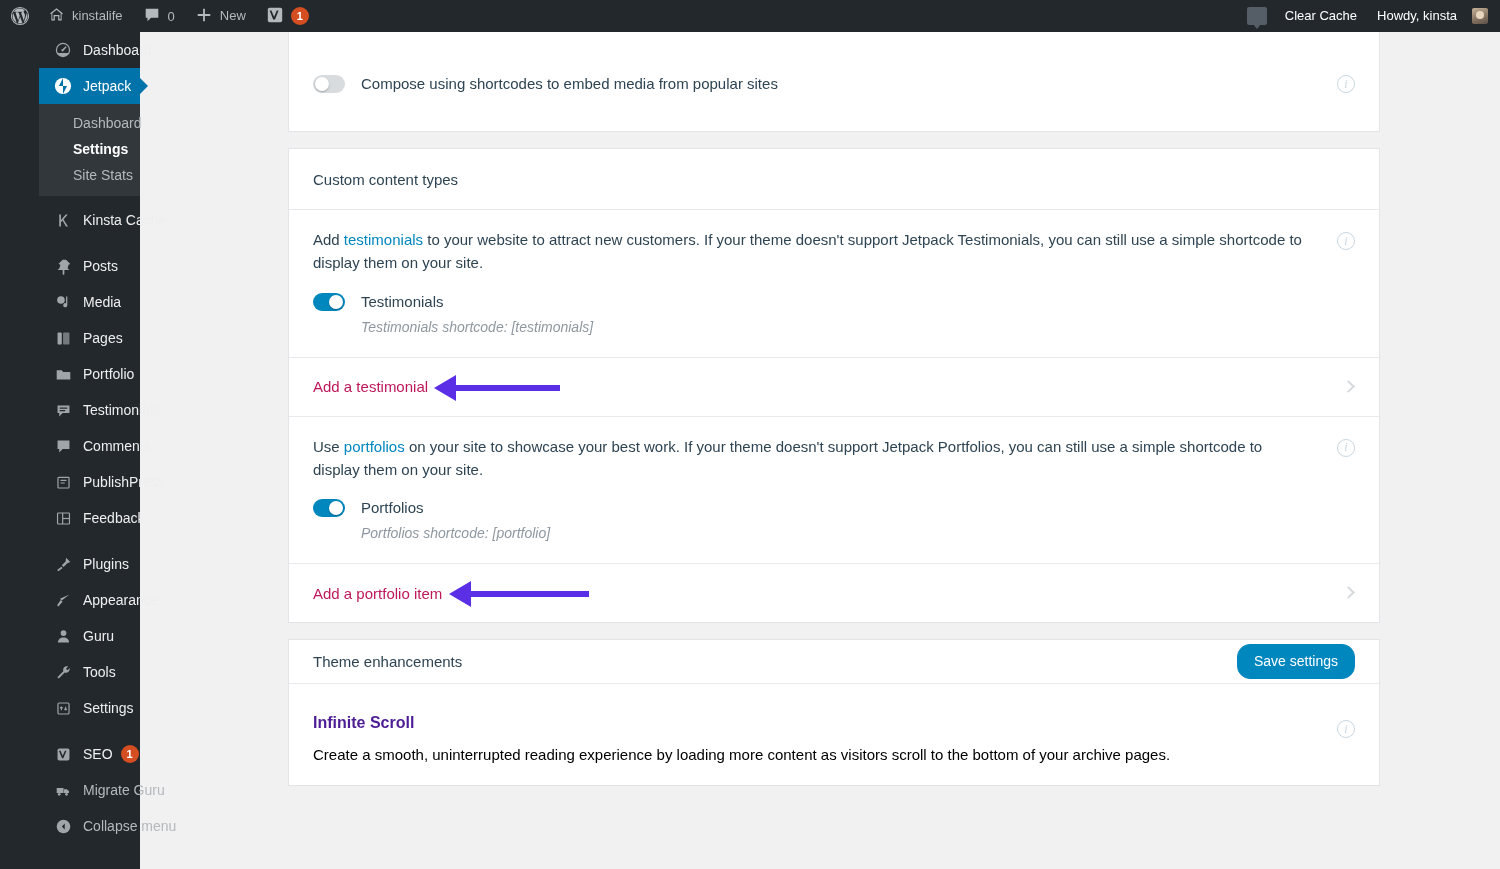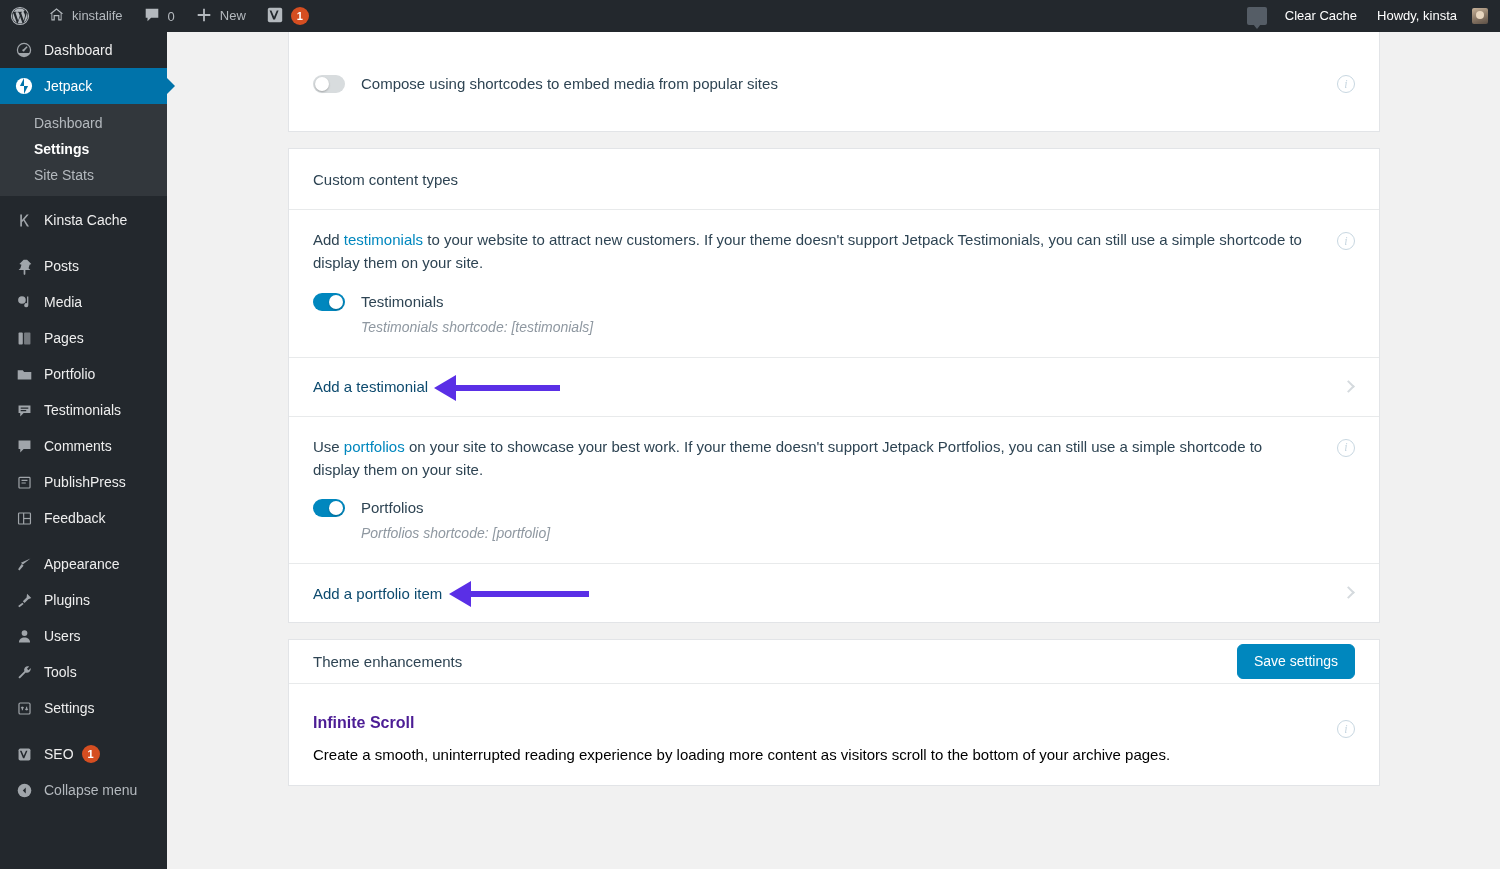--- a/index.html
+++ b/index.html
@@ -53,25 +53,26 @@
   }
   .ab-commenticon::after {
     content:""; position:absolute; left:6px; bottom:-4px;
     border-left:4px solid transparent; border-right:4px solid transparent;
     border-top:5px solid #555d66;
   }
 
   
   #sidebar {
     position: absolute; top: 32px; left: 0;
-    width: 167px; height: 837px;
+    width: 140px; height: 837px;
     background: #23282d;
     color: #eee;
     font-size: 14px;
     z-index: 20;
+    padding-left: 39px;
   }
   .menu-item {
     display: flex; align-items: center;
     height: 36px; padding: 0 0 0 14px;
     color: #eee; cursor: pointer; position: relative;
     white-space: nowrap;
   }
   .menu-item .mi-icon {
     width: 20px; height: 20px; margin-right: 10px;
     display: flex; align-items: center; justify-content: center;
@@ -186,21 +187,21 @@
   .shortcode {
     margin: 8px 0 4px 48px; font-size: 14px; font-style: italic; color: #8f98a1;
   }
 
   .link-row {
     display: flex; align-items: center;
     padding: 0 24px; height: 59px;
     border-top: 1px solid #e8eaeb;
     position: relative; cursor: pointer;
   }
-  .link-row .lr-label { font-size: 15px; color: #0c4a6e; }
+  .link-row .lr-label { font-size: 15px; color: #be185d; }
   .chevron-right {
     position: absolute; right: 26px; top: 50%;
     width: 9px; height: 9px; margin-top: -5px;
     border-right: 2px solid #d5dade; border-top: 2px solid #d5dade;
     transform: rotate(45deg);
   }
 
   
   .arrow-annot {
     position: absolute; height: 26px; pointer-events: none;
@@ -212,21 +213,21 @@
   .arrow-annot .head {
     position: absolute; left: 0; top: 0;
     width: 0; height: 0;
     border-top: 13px solid transparent;
     border-bottom: 13px solid transparent;
     border-right: 22px solid #5a2fe6;
   }
 
   .btn-save {
     background: #0087be; color: #fff;
-    border: 1px solid #0087be; border-radius: 6px;
+    border: 1px solid #0087be; border-radius: 13px;
     font-size: 14px; padding: 8px 16px;
     cursor: pointer; font-family: "Liberation Sans", sans-serif;
     line-height: 1.2;
   }
 
   .section-title { font-size: 16px; font-weight: 700; color: #4c1d95; }
   .section-sub { font-size: 15px; color: #000000; margin-top: 12px; line-height: 1.5; }
 </style>
 </head>
 <body>
@@ -406,43 +407,43 @@
       </svg>
     </span>
     <span class="mi-label">Feedback</span>
   </div>
 
   <div class="menu-sep"></div>
 
   <div class="menu-item">
     <span class="mi-icon">
       <svg width="17" height="17" viewBox="0 0 20 20" fill="currentColor">
+        <path d="M13 2l5 5-3.5 1.5L10 13l-2-2 4.5-4.5L13 2zM7.5 12.5 9 14l-5 4-1.5-1.5 5-4z"></path>
+      </svg>
+    </span>
+    <span class="mi-label">Plugins</span>
+  </div>
+
+  <div class="menu-item">
+    <span class="mi-icon">
+      <svg width="17" height="17" viewBox="0 0 20 20" fill="currentColor">
         <path d="M17 3l-9 7-2.2-2.2L17 3zM6.7 9.4 8.9 11.6 4 17l-1.5-1.5L6.7 9.4z"></path>
       </svg>
     </span>
     <span class="mi-label">Appearance</span>
-  </div>
-
-  <div class="menu-item">
-    <span class="mi-icon">
-      <svg width="17" height="17" viewBox="0 0 20 20" fill="currentColor">
-        <path d="M13 2l5 5-3.5 1.5L10 13l-2-2 4.5-4.5L13 2zM7.5 12.5 9 14l-5 4-1.5-1.5 5-4z"></path>
-      </svg>
-    </span>
-    <span class="mi-label">Plugins</span>
   </div>
 
   <div class="menu-item">
     <span class="mi-icon">
       <svg width="17" height="17" viewBox="0 0 20 20" fill="currentColor">
         <circle cx="10" cy="6" r="3.4"></circle>
         <path d="M3.5 17c0-3.6 2.9-5.8 6.5-5.8s6.5 2.2 6.5 5.8H3.5z"></path>
       </svg>
     </span>
-    <span class="mi-label">Users</span>
+    <span class="mi-label">Guru</span>
   </div>
 
   <div class="menu-item">
     <span class="mi-icon">
       <svg width="17" height="17" viewBox="0 0 20 20" fill="currentColor">
         <path d="M14.7 2.6a4.5 4.5 0 0 0-4.9 6L2.8 15.6 4.4 17l7-7a4.5 4.5 0 0 0 5.9-5.2l-2.6 2.6-1.8-1.8 2.6-2.6a4.6 4.6 0 0 0-.8-.4z"></path>
       </svg>
     </span>
     <span class="mi-label">Tools</span>
   </div>
@@ -463,20 +464,30 @@
     <span class="mi-icon">
       <svg width="17" height="17" viewBox="0 0 20 20">
         <rect x="3" y="3" width="14" height="14" rx="2" fill="currentColor"></rect>
         <path d="M6.5 5.5l2.6 6 2.6-6h1.8l-3.7 8.8H8.3L4.6 5.5h1.9z" fill="#23282d"></path>
       </svg>
     </span>
     <span class="mi-label">SEO</span>
     <span class="mi-badge">1</span>
   </div>
 
+  <div class="menu-item dim">
+    <span class="mi-icon">
+      <svg width="17" height="17" viewBox="0 0 20 20" fill="currentColor">
+        <path d="M2 7h8v6H2V7zm8.5 1.5H14l2.5 2.5V13h-6V8.5z"></path>
+        <circle cx="5" cy="14.5" r="1.6"></circle>
+        <circle cx="13.5" cy="14.5" r="1.6"></circle>
+      </svg>
+    </span>
+    <span class="mi-label">Migrate Guru</span>
+  </div>
 
   <div class="menu-item dim">
     <span class="mi-icon">
       <svg width="17" height="17" viewBox="0 0 20 20" fill="currentColor">
         <circle cx="10" cy="10" r="8"></circle>
         <path d="M11.5 6.5 8 10l3.5 3.5V6.5z" fill="#23282d"></path>
       </svg>
     </span>
     <span class="mi-label">Collapse menu</span>
   </div>

